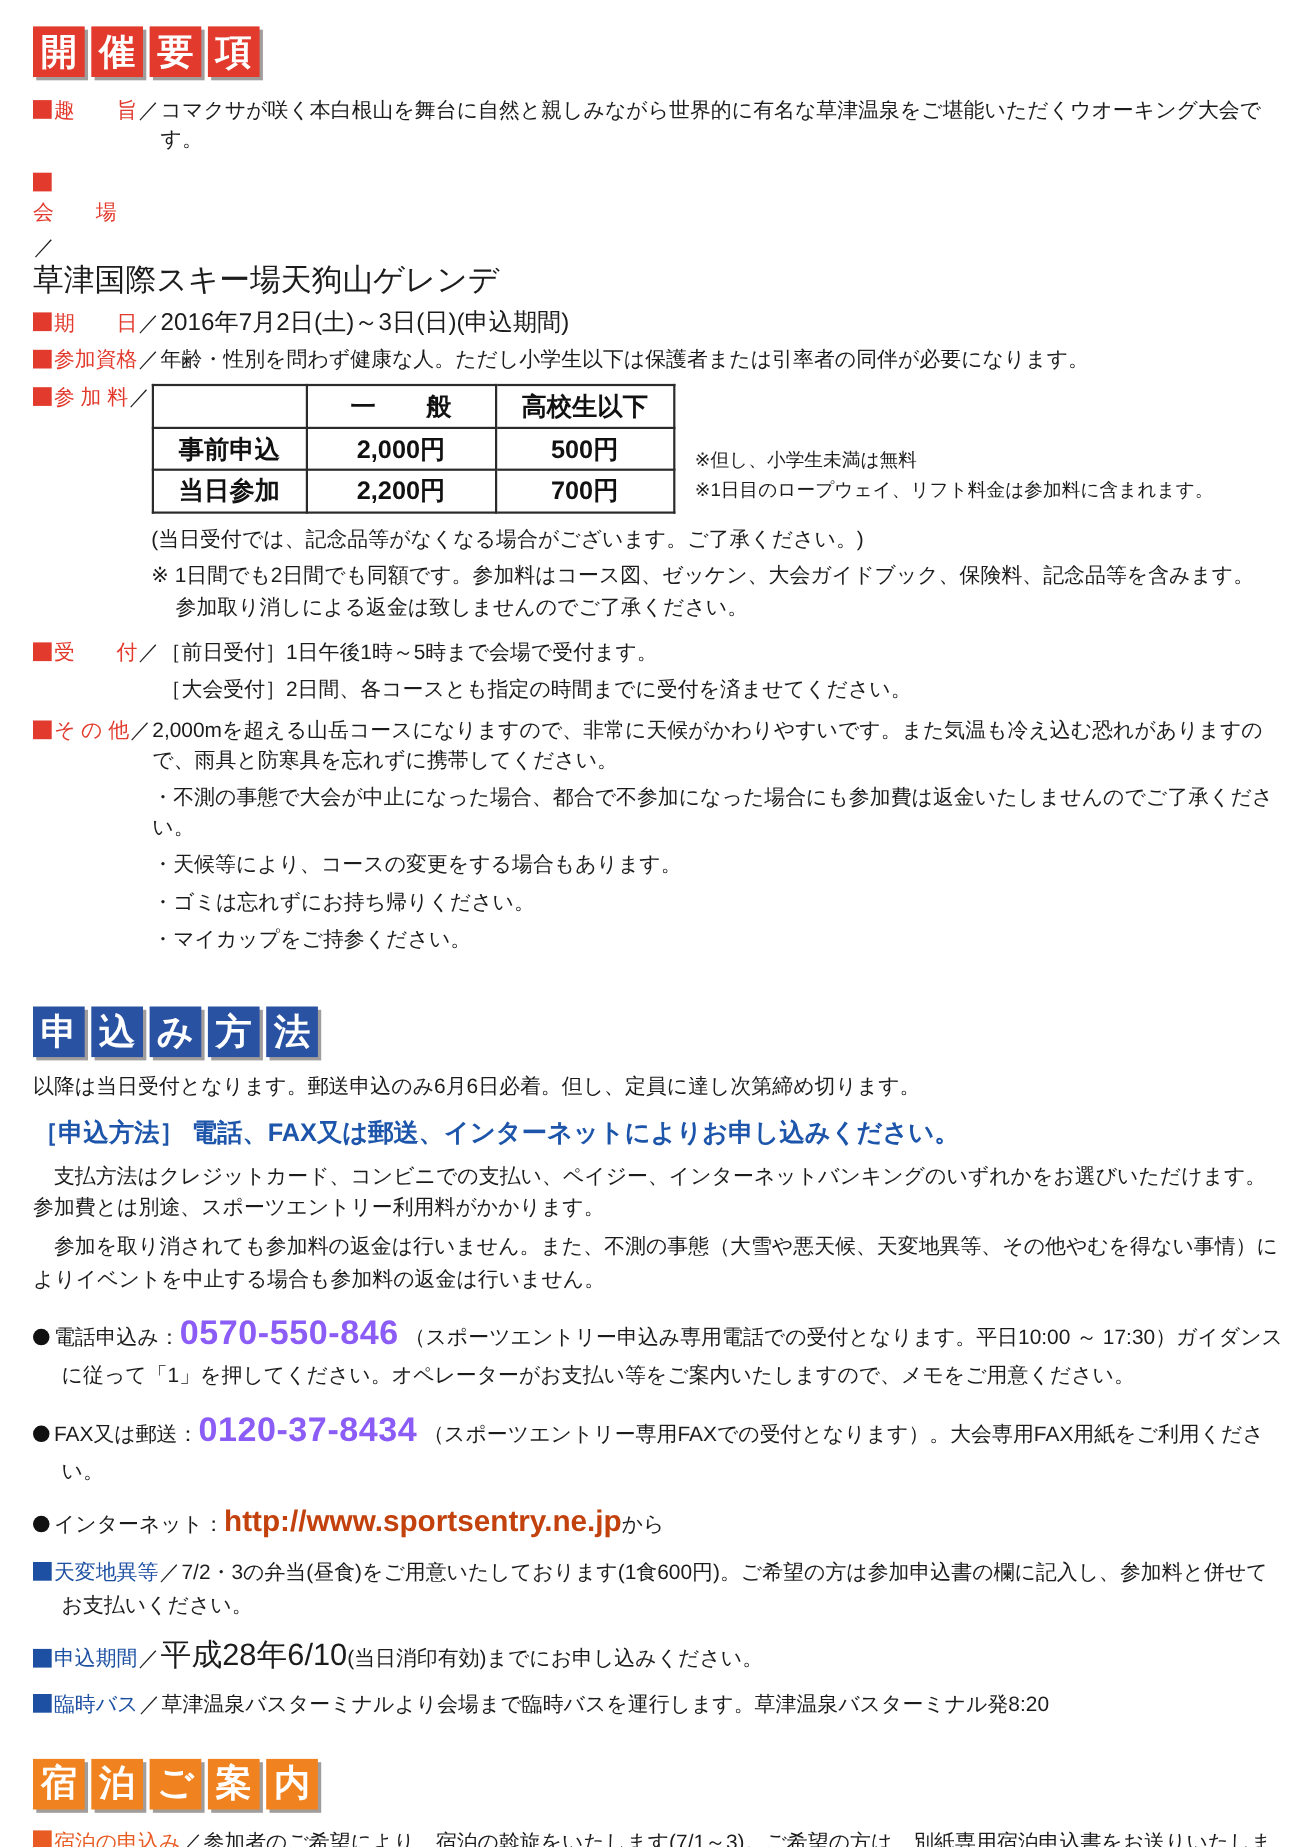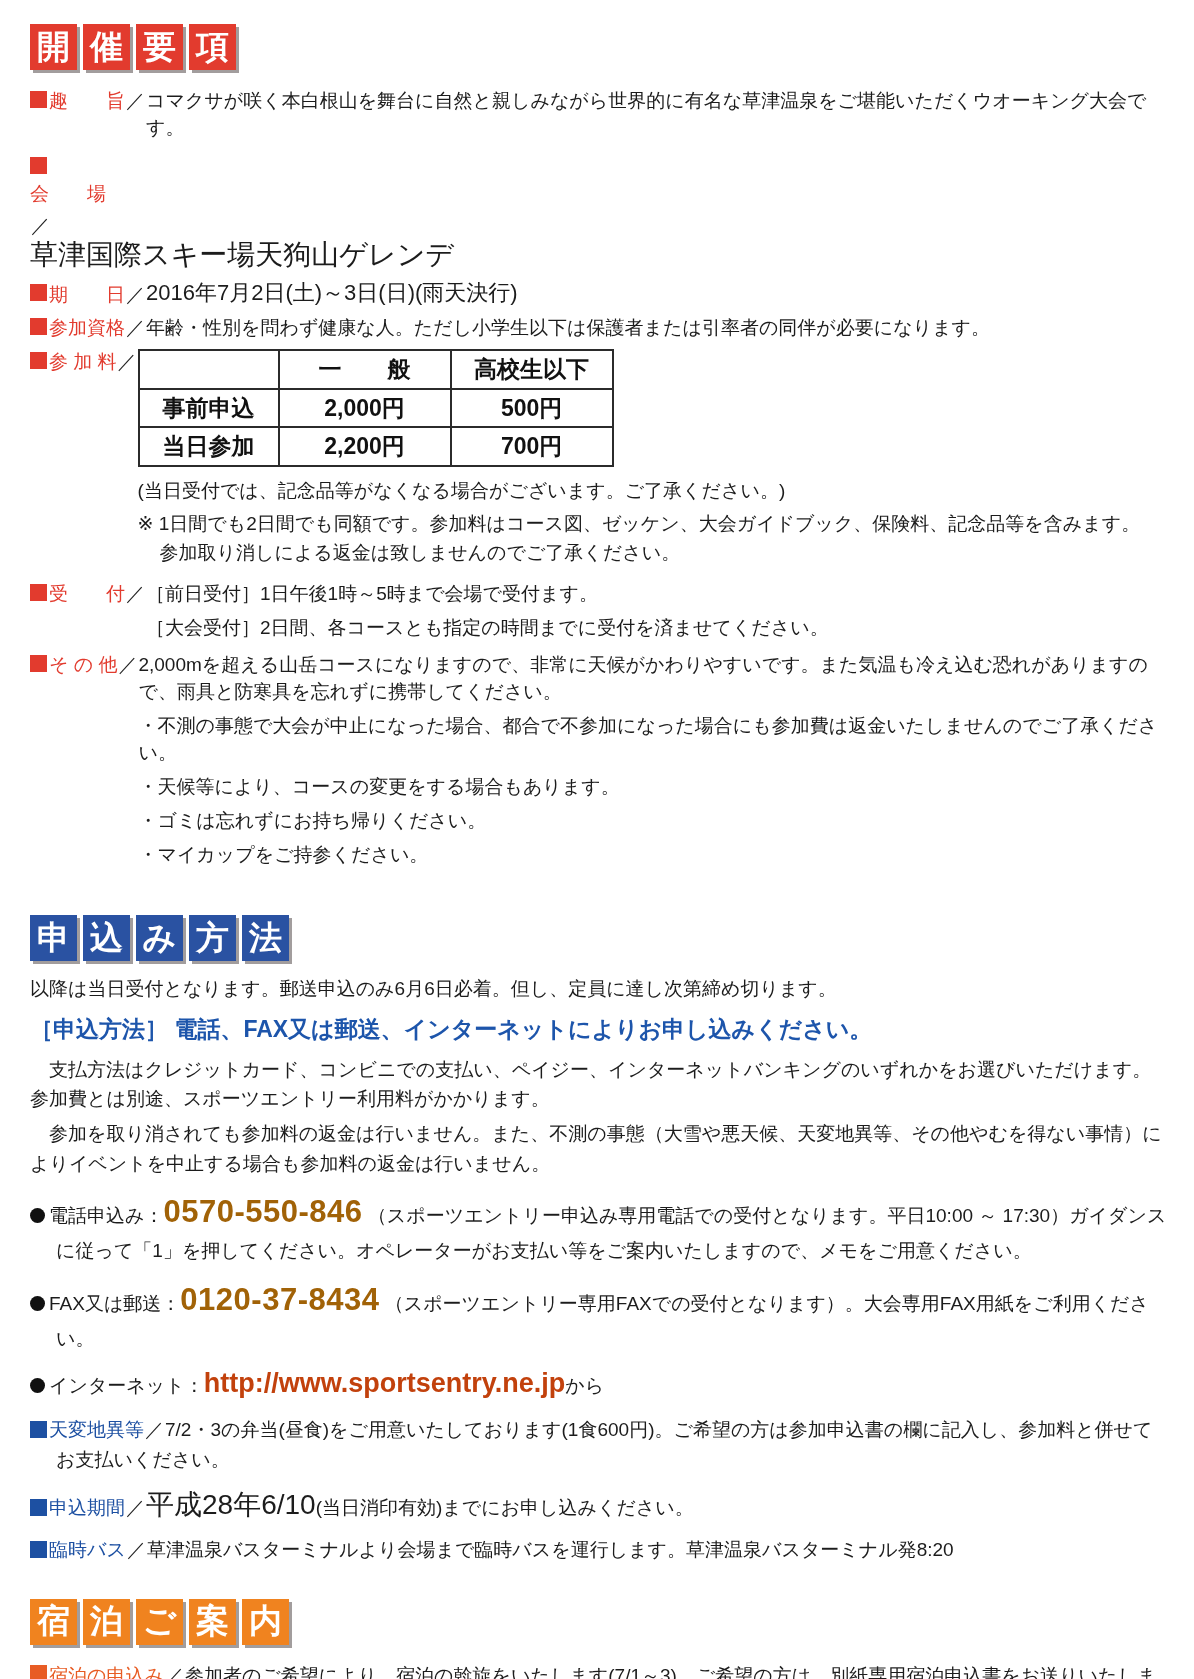--- a/index.html
+++ b/index.html
@@ -49,21 +49,21 @@
   
   .bullets div{margin-top:7px;}
   
   .apply-period{color:#1d55ab;font-weight:bold;font-size:26px;margin:2px 0 8px 0;}
   .plain{font-size:19px;line-height:1.5;margin:0 0 10px 0;}
   .apply-method{color:#1d55ab;font-weight:bold;font-size:23px;margin:2px 0 10px 0;}
   .indent1{text-indent:1em;margin:0;}
   .para{font-size:19px;line-height:1.55;margin:0 0 4px 0;}
   .hang{font-size:19px;line-height:1.55;padding-left:26px;text-indent:-26px;margin:10px 0;}
   .dot{display:inline-block;width:15px;height:15px;border-radius:50%;background:#111;margin-right:4px;vertical-align:-1px;}
-  .num{font-size:31px;font-weight:bold;letter-spacing:.5px;color:#a16207;}
+  .num{font-size:31px;font-weight:bold;letter-spacing:.5px;color:#8b5cf6;}
   .url{font-size:27px;font-weight:bold;color:#c2410c;}
   .hang .sq, .hang-l .sq{vertical-align:-2px;margin-top:0;}
   .hang-l{font-size:19px;line-height:1.55;padding-left:26px;text-indent:-26px;margin:9px 0;}
   .hang-deep{font-size:19px;line-height:1.6;padding-left:132px;text-indent:-132px;margin:6px 0;}
   .big-date{font-size:28px;font-weight:500;}
 </style>
 </head>
 <body>
 
 <div class="page">
@@ -86,21 +86,21 @@
     <span class="sq" style="margin-top:8px"></span>
     <span class="lbl" style="font-size:19px;margin-top:8px">会　　場</span>
     <span class="slash" style="font-size:19px;margin-top:8px">／</span>
     <span class="cont">草津国際スキー場天狗山ゲレンデ</span>
   </div>
 
   <div class="o-row mid-date">
     <span class="sq" style="margin-top:5px"></span>
     <span class="lbl" style="font-size:19px;margin-top:4px">期　　日</span>
     <span class="slash" style="font-size:19px;margin-top:4px">／</span>
-    <span class="cont">2016年7月2日(土)～3日(日)(雨天決行)</span>
+    <span class="cont">2016年7月2日(土)～3日(日)(申込期間)</span>
   </div>
 
   <div class="o-row">
     <span class="sq"></span>
     <span class="lbl">参加資格</span>
     <span class="slash">／</span>
     <span class="cont">年齢・性別を問わず健康な人。ただし小学生以下は保護者または引率者の同伴が必要になります。</span>
   </div>
 
   <div class="o-row">
@@ -121,20 +121,24 @@
             <td>2,000円</td>
             <td>500円</td>
           </tr>
           <tr>
             <td>当日参加</td>
             <td>2,200円</td>
             <td>700円</td>
           </tr>
         </tbody>
           </table>
+        <span class="side-notes">
+          <div>※但し、小学生未満は無料</div>
+          <div>※1日目のロープウェイ、リフト料金は参加料に含まれます。</div>
+        </span>
       </span>
       <div class="fee-notes">
         <div>(当日受付では、記念品等がなくなる場合がございます。ご了承ください。)</div>
         <div class="n2">※ 1日間でも2日間でも同額です。参加料はコース図、ゼッケン、大会ガイドブック、保険料、記念品等を含みます。</div>
         <div class="n3">参加取り消しによる返金は致しませんのでご了承ください。</div>
       </div>
     </span>
   </div>
 
   <div class="o-row" style="margin-top:14px">

